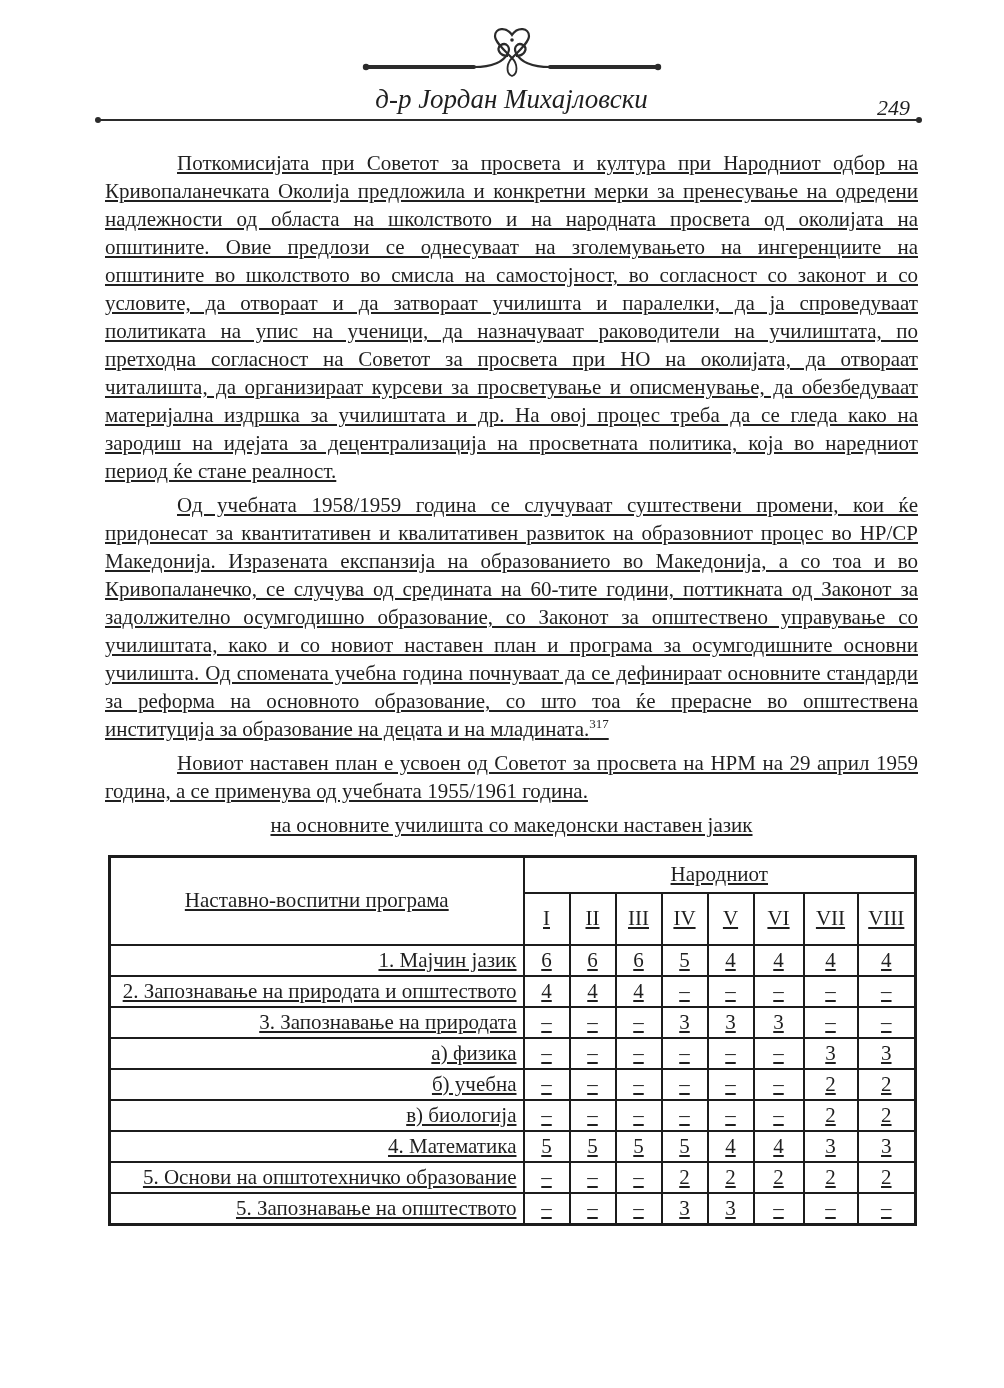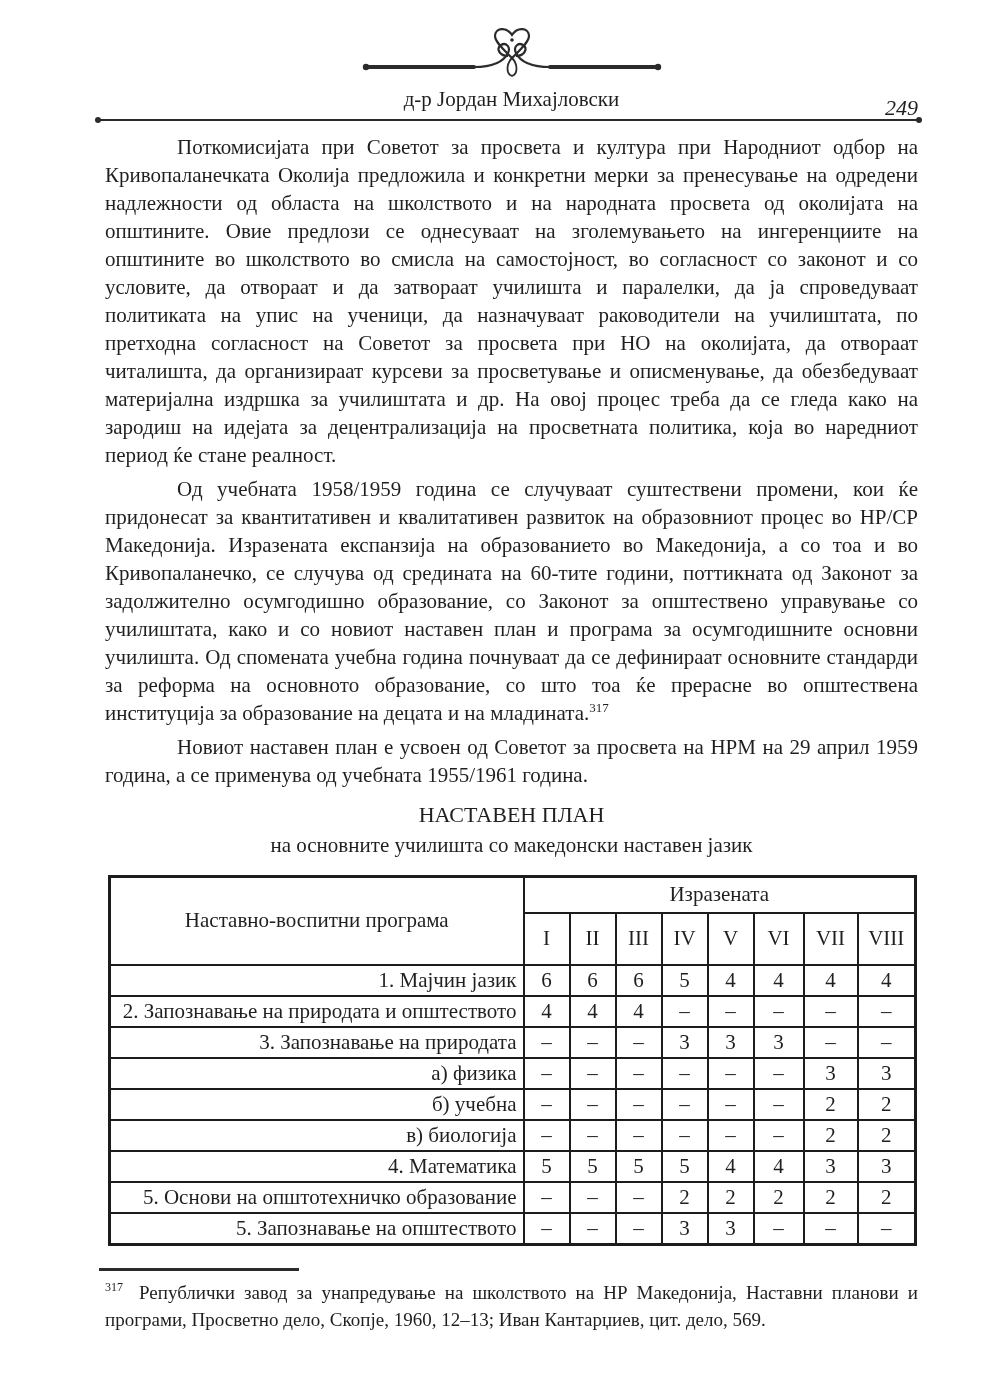--- a/index.html
+++ b/index.html
@@ -13,27 +13,28 @@
   }
   .page {
     width: 1004px; height: 1388px;
     padding: 26px 86px 0 105px;
     overflow: hidden;
   }
   
   .hdr { position: relative; text-align: center; }
   .ornament { display: block; margin: 0 auto; }
   .author {
-    font-size: 21px;
+    font-style: italic;
+    font-size: 27px;
     line-height: 26px;
     margin-top: -2px;
   }
   .pageno {
     position: absolute;
-    right: 0; bottom: 0;
+    right: 8px; bottom: 0;
     font-style: italic;
     font-size: 22px;
     line-height: 26px;
   }
   .hdr-rule {
     position: relative;
     margin-top: 7px;
     margin-left: -8px; margin-right: -2px;
     border-top: 2px solid #2b2b2b;
   }
@@ -41,21 +42,21 @@
     content: "";
     position: absolute;
     top: -4px;
     width: 6px; height: 6px;
     border-radius: 50%;
     background: #2b2b2b;
   }
   .hdr-rule::before { left: -2px; }
   .hdr-rule::after { right: -2px; }
   
-  main { margin-top: 12px; }
+  main { margin-top: 28px; text-decoration: underline; }
   p.para {
     font-size: 21px;
     line-height: 28px;
     text-align: justify;
     text-indent: 72px;
     margin-bottom: 6px;
   }
   sup.fnref {
     font-size: 13px;
     line-height: 0;
@@ -156,39 +157,38 @@
     <div class="author">д-р Јордан Михајловски</div>
     <div class="pageno">249</div>
     <div class="hdr-rule"></div>
   </div>
 
   <main>
     <p class="para">Поткомисијата при Советот за просвета и култура при Народниот одбор на Кривопаланечката Околија предложила и конкретни мерки за пренесување на одредени надлежности од областа на школството и на народната просвета од околијата на општините. Овие предлози се однесуваат на зголемувањето на ингеренциите на општините во школството во смисла на самостојност, во согласност со законот и со условите, да отвораат и да затвораат училишта и паралелки, да ја спроведуваат политиката на упис на ученици, да назначуваат раководители на училиштата, по претходна согласност на Советот за просвета при НО на околијата, да отвораат читалишта, да организираат курсеви за просветување и описменување, да обезбедуваат материјална издршка за училиштата и др. На овој процес треба да се гледа како на зародиш на идејата за децентрализација на просветната политика, која во наредниот период ќе стане реалност.</p>
     <p class="para"><span>Од учебната 1958/1959 година се случуваат суштествени промени, кои ќе придонесат за квантитативен и квалитативен развиток на образовниот процес во НР/СР Македонија. Изразената експанзија на образованието во Македонија, а со тоа и во Кривопаланечко, се случува од средината на 60-тите години, поттикната од Законот за задолжително осумгодишно образование, со Законот за општествено управување со училиштата, како и со новиот наставен план и програма за осумгодишните основни училишта. Од спомената учебна година почнуваат да се дефинираат основните стандарди за реформа на основното образование, со што тоа ќе прерасне во општествена институција за образование на децата и на младината.</span><sup class="fnref">317</sup></p>
     <p class="para">Новиот наставен план е усвоен од Советот за просвета на НРМ на 29 април 1959 година, а се применува од учебната 1955/1961 година.</p>
 
-    <h2 class="tbl-title">НАСТАВЕН ПЛАН</h2>
     <h3 class="tbl-subtitle">на основните училишта со македонски наставен јазик</h3>
 
     <table class="plan">
       <colgroup>
         <col style="width:414px">
         <col style="width:46px">
           <col style="width:46px">
           <col style="width:46px">
           <col style="width:46px">
         <col style="width:46px">
           <col style="width:50px">
           <col style="width:54px">
           <col style="width:58px">
       </colgroup>
       <thead>
         <tr>
           <th class="subjects-h" rowspan="2">Наставно-воспитни програма</th>
-          <th class="group-h" colspan="8">Изразената</th>
+          <th class="group-h" colspan="8">Народниот</th>
         </tr>
         <tr id="grade-header-row">
             <th class="grade-h">I</th>
             <th class="grade-h">II</th>
             <th class="grade-h">III</th>
             <th class="grade-h">IV</th>
             <th class="grade-h">V</th>
             <th class="grade-h">VI</th>
             <th class="grade-h">VII</th>
             <th class="grade-h">VIII</th>
@@ -291,18 +291,14 @@
             <td class="val">3</td>
             <td class="val">3</td>
             <td class="val">–</td>
             <td class="val">–</td>
             <td class="val">–</td>
           </tr>
         </tbody>
     </table>
   </main>
 
-  <footer>
-    <div class="fn-rule"></div>
-    <p class="footnote"><sup>317</sup><span>Републички завод за унапредување на школството на НР Македонија, Наставни планови и програми, Просветно дело, Скопје, 1960, 12–13; Иван Кантарџиев, цит. дело, 569.</span></p>
-  </footer>
 
 </div>
 
 </body></html>

